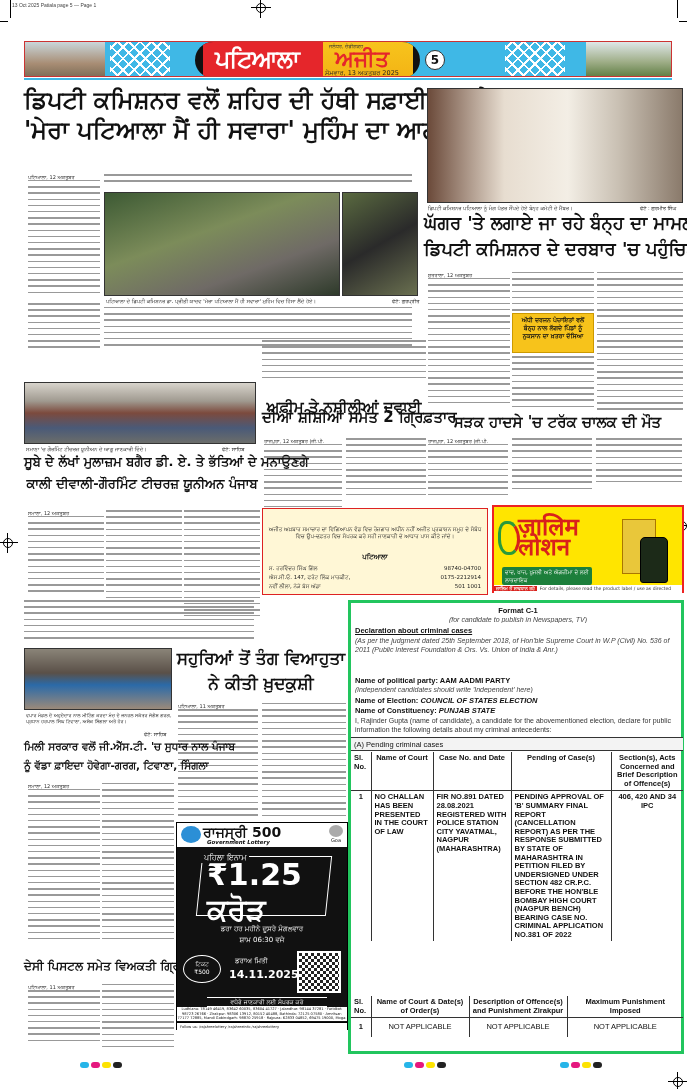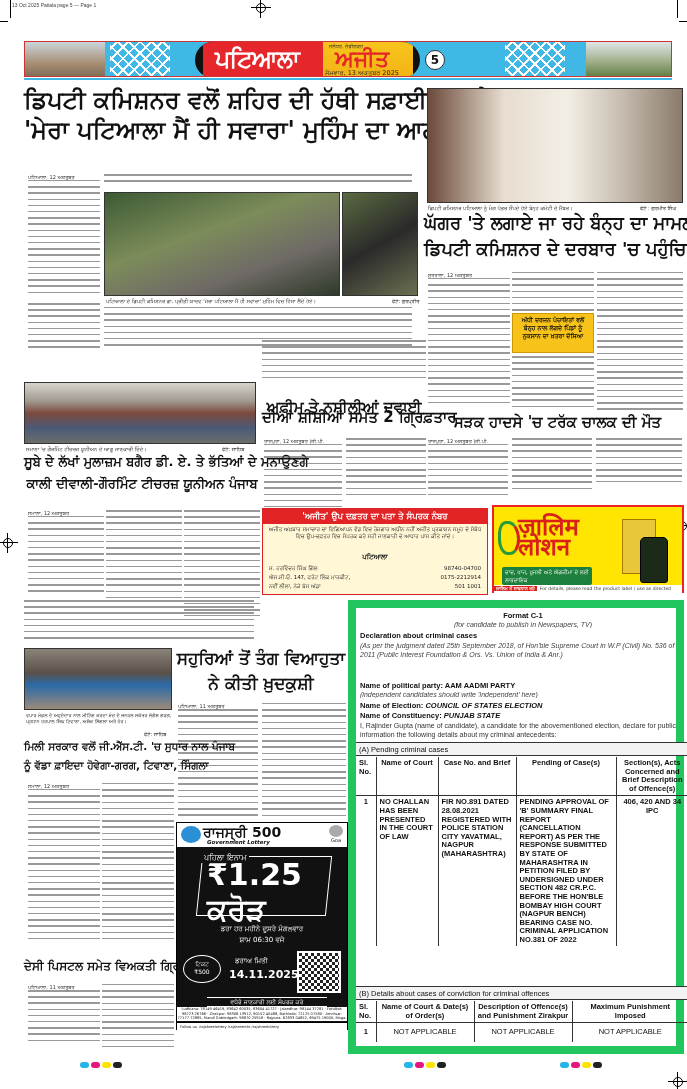--- a/index.html
+++ b/index.html
@@ -58,26 +58,26 @@
 .lotto .draw1{left:0;top:102px;width:170px;text-align:center;font-size:7px}
 .lotto .draw2{left:0;top:113px;width:170px;text-align:center;font-size:7px}
 .lotto .ticket{left:6px;top:132px;width:38px;height:28px;border-radius:50%;border:1px solid #fff;font-size:6px;text-align:center;padding-top:4px;line-height:8px}
 .lotto .drawd{left:58px;top:134px;font-size:7px}
 .lotto .drawdate{left:52px;top:145px;font-size:11px;font-weight:bold}
 .lotto .qr{left:120px;top:128px;width:44px;height:42px;background:repeating-conic-gradient(#fff 0 25%,#222 0 50%) 0 0/6px 6px;border:2px solid #fff}
 .lotto .contact{left:30px;top:174px;width:120px;font-size:6px;text-align:center;border-top:1px solid #fff;border-bottom:1px solid #fff}
 .lotto .phones{left:0;top:184px;width:170px;height:14px;background:#fff;color:#111;font-size:3.6px;line-height:4.6px;text-align:center;overflow:hidden}
 .lotto .follow{left:0;top:199px;width:170px;height:8px;background:#fff;color:#111;font-size:3.6px;line-height:8px;padding-left:3px;border-top:1px solid #000}
 
-.notice{left:348px;top:600px;width:336px;height:454px;border:8px solid #22c55e;font-family:"Liberation Sans",sans-serif;color:#111}
+.notice{left:348px;top:600px;width:336px;height:454px;border:3px solid #22c55e;font-family:"Liberation Sans",sans-serif;color:#111}
 .notice .ln{position:absolute;left:4px;width:326px;font-size:7.5px;white-space:nowrap;overflow:hidden}
 .notice .c{text-align:center}
 .notice .i{font-style:italic;color:#444;font-size:7px}
 .notice .b{font-weight:bold}
-.notice .u{font-weight:bold}
+.notice .u{text-decoration:underline;font-weight:bold}
 .sec{position:absolute;left:0;width:332px;height:14px;background:#f3f3f3;border-top:1px solid #333;border-bottom:1px solid #333;font-size:7.5px;padding-left:3px;line-height:13px}
 table.t{position:absolute;left:0;width:332px;border-collapse:collapse;font-family:"Liberation Sans",sans-serif}
 table.t th,table.t td{border-left:1px solid #333;font-size:7.5px;vertical-align:top;padding:2px 3px;line-height:8.6px}
 table.t th:first-child,table.t td:first-child{border-left:none}
 table.t th{font-weight:bold;text-align:center;border-bottom:1px solid #333}
 table.t td{font-weight:bold}
 .reg{position:absolute;width:12px;height:12px}
 .reg:before{content:"";position:absolute;left:5px;top:-4px;width:1px;height:20px;background:#000}
 .reg:after{content:"";position:absolute;left:-4px;top:5px;width:20px;height:1px;background:#000}
 .reg i{position:absolute;left:1px;top:1px;width:10px;height:10px;border:1px solid #000;border-radius:50%}
@@ -197,21 +197,20 @@
     <div class="textfill" style="height:52px"></div>
   </div>
 <div class="abs col" style="left:512px;top:438px;width:80px;height:56px">
     <div class="textfill" style="height:56px"></div>
   </div>
 <div class="abs col" style="left:596px;top:438px;width:86px;height:44px">
     <div class="textfill" style="height:44px"></div>
   </div>
 
 <div class="abs addrbox">
-  <div class="abs head">'ਅਜੀਤ' ਉਪ ਦਫ਼ਤਰ ਦਾ ਪਤਾ ਤੇ ਸੰਪਰਕ ਨੰਬਰ</div>
   <div class="abs body">ਅਜੀਤ ਅਖ਼ਬਾਰ ਸਮਾਚਾਰ ਦਾ ਵਿਗਿਆਪਨ ਵੰਡ ਵਿਚ ਰੋਜ਼ਗਾਰ ਅਧੀਨ ਨਹੀਂ ਅਜੀਤ ਪ੍ਰਕਾਸ਼ਨ ਸਮੂਹ ਦੇ ਸੰਬੰਧ ਵਿਚ ਉਪ-ਦਫ਼ਤਰ ਵਿਚ ਸੰਪਰਕ ਕਰੋ ਸਹੀ ਜਾਣਕਾਰੀ ਦੇ ਆਧਾਰ ਪਾਸ ਕੀਤੇ ਜਾਂਦੇ।</div>
   <div class="abs city">ਪਟਿਆਲਾ</div>
   <div class="abs row" style="top:56px">
       <span>ਸ. ਹਰਵਿੰਦਰ ਸਿੰਘ ਗਿੱਲ</span>
       <span>98740-04700</span>
     </div>
   <div class="abs row" style="top:65px">
       <span>ਐਸ.ਸੀ.ਓ. 147, ਫਰੰਟ ਲਿੰਕ ਮਾਰਕੀਟ,</span>
       <span>0175-2212914</span>
     </div>
@@ -308,37 +307,36 @@
         <col style="width:20px">
         <col style="width:62px">
         <col style="width:78px">
         <col style="width:100px">
         <col style="width:72px">
       </colgroup>
     <thead>
         <tr>
       <th style="text-align:left">Sl. No.</th>
       <th>Name of Court</th>
-      <th>Case No. and Brief</th>
+      <th>Case No. and Date</th>
       <th>Pending of Case(s)</th>
       <th>Section(s), Acts Concerned and Brief Description of Offence(s)</th>
     </tr>
       </thead>
     <tbody>
         <tr>
       <td style="text-align:center">1</td>
       <td>NO CHALLAN HAS BEEN PRESENTED IN THE COURT OF LAW</td>
       <td>FIR NO.891 DATED 28.08.2021 REGISTERED WITH POLICE STATION CITY YAVATMAL, NAGPUR (MAHARASHTRA)</td>
       <td>PENDING APPROVAL OF 'B' SUMMARY FINAL REPORT (CANCELLATION REPORT) AS PER THE RESPONSE SUBMITTED BY STATE OF MAHARASHTRA IN PETITION FILED BY UNDERSIGNED UNDER SECTION 482 CR.P.C. BEFORE THE HON'BLE BOMBAY HIGH COURT (NAGPUR BENCH) BEARING CASE NO. CRIMINAL APPLICATION NO.381 OF 2022</td>
       <td style="text-align:center">406, 420 AND 34 IPC</td>
     </tr>
       </tbody>
   </table>
 
-  <div class="sec" style="top:378px">(B) Details about cases of conviction for criminal offences</div>
   <table class="t" style="top:393px">
     <colgroup>
         <col style="width:20px">
         <col style="width:98px">
         <col style="width:98px">
         <col style="width:116px">
       </colgroup>
     <thead>
         <tr>
       <th style="text-align:left">Sl. No.</th>

